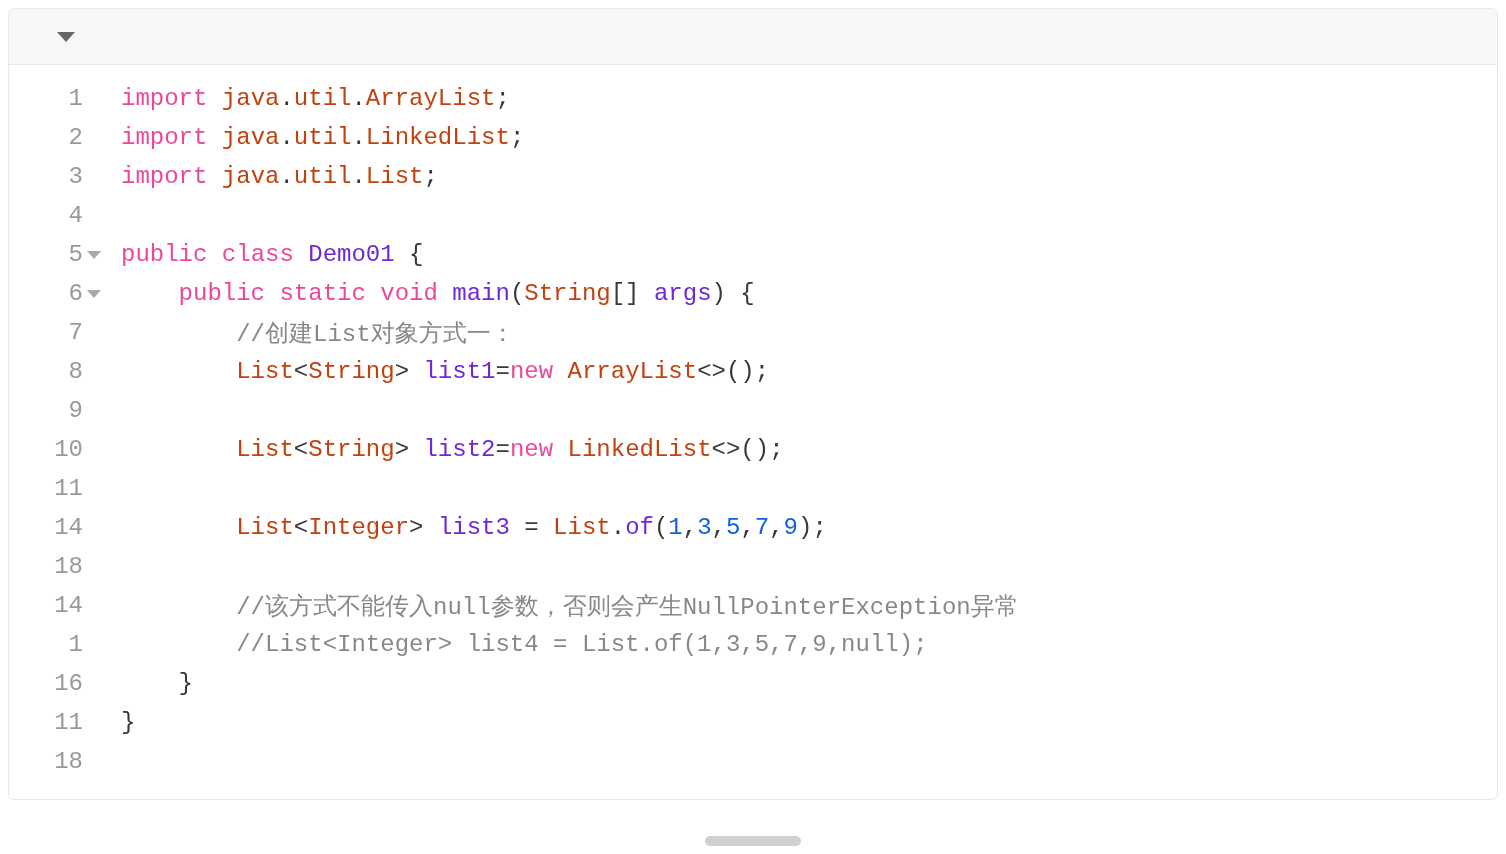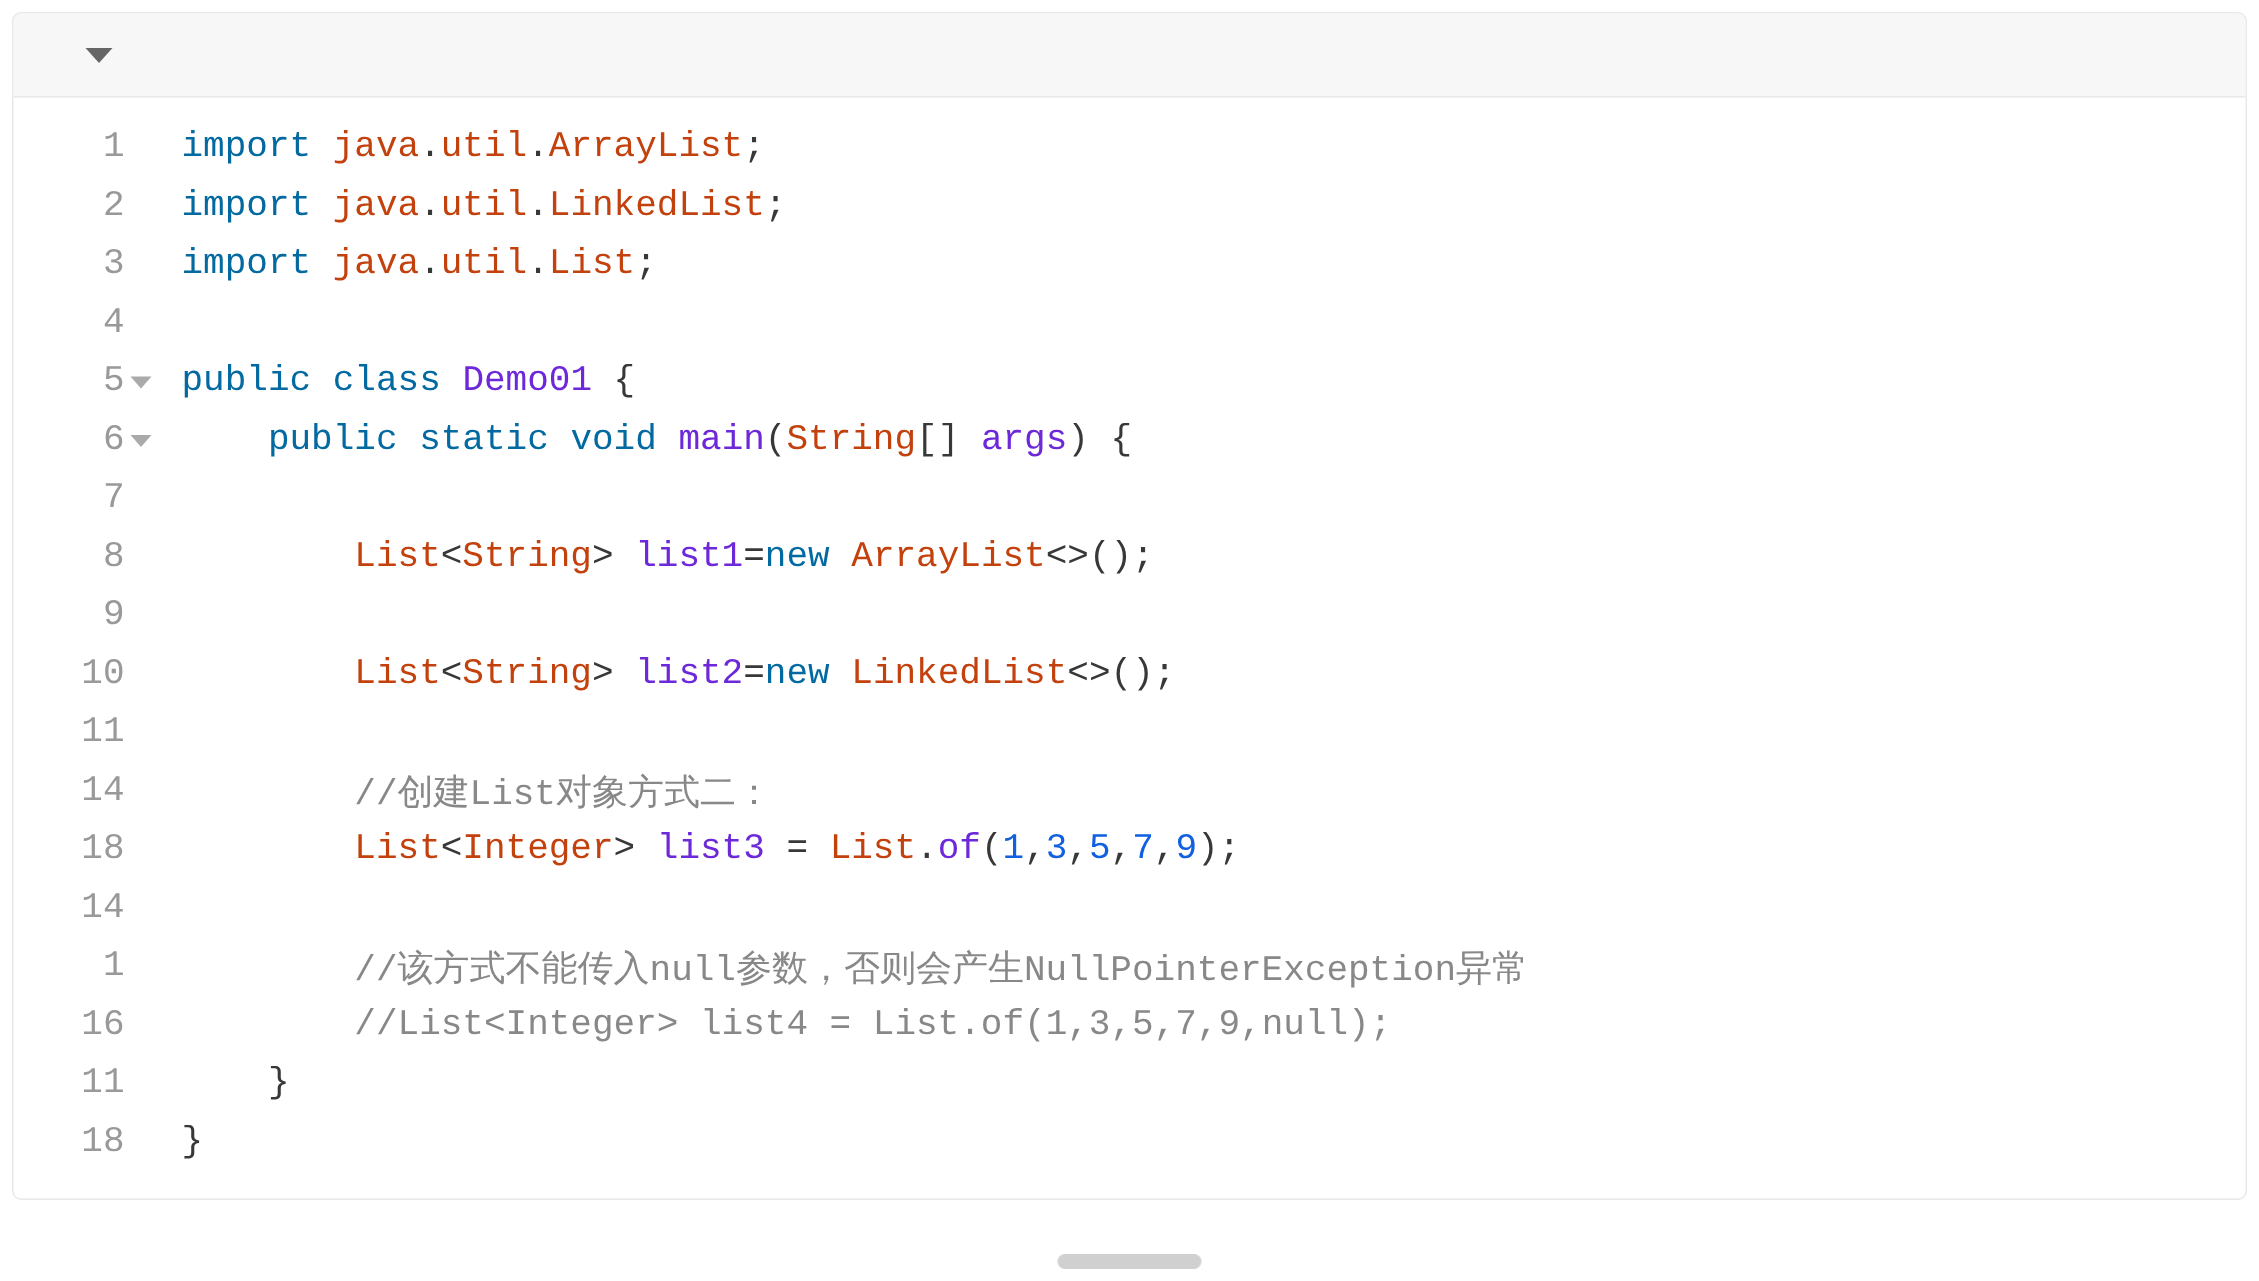--- a/index.html
+++ b/index.html
@@ -68,21 +68,21 @@
     padding-left: 18px;
   }
   .code-line {
     height: 39px;
     display: flex;
     align-items: center;
     white-space: pre;
     font-size: 24px;
     color: #383838;
   }
-  .kw { color: #0369a1; }
+  .kw { color: #ec4899; }
   .type { color: #c2410c; }
   .ident { color: #6d28d9; }
   .punct { color: #383838; }
   .comment { color: #888; }
   .num { color: #1060e0; }
   .scroll-thumb {
     position: fixed;
     bottom: 8px;
     left: 50%;
     transform: translateX(-50%);
@@ -158,26 +158,25 @@
           <span class="line-number">18</span>
         </div>
       </div>
     <div class="code-lines" id="code-lines">
         <div class="code-line"><span class="kw">import</span><span class="punct"> </span><span class="type">java</span><span class="punct">.</span><span class="type">util</span><span class="punct">.</span><span class="type">ArrayList</span><span class="punct">;</span></div>
         <div class="code-line"><span class="kw">import</span><span class="punct"> </span><span class="type">java</span><span class="punct">.</span><span class="type">util</span><span class="punct">.</span><span class="type">LinkedList</span><span class="punct">;</span></div>
         <div class="code-line"><span class="kw">import</span><span class="punct"> </span><span class="type">java</span><span class="punct">.</span><span class="type">util</span><span class="punct">.</span><span class="type">List</span><span class="punct">;</span></div>
         <div class="code-line"></div>
         <div class="code-line"><span class="kw">public</span><span class="punct"> </span><span class="kw">class</span><span class="punct"> </span><span class="ident">Demo01</span><span class="punct"> {</span></div>
         <div class="code-line"><span class="punct">    </span><span class="kw">public</span><span class="punct"> </span><span class="kw">static</span><span class="punct"> </span><span class="kw">void</span><span class="punct"> </span><span class="ident">main</span><span class="punct">(</span><span class="type">String</span><span class="punct">[] </span><span class="ident">args</span><span class="punct">) {</span></div>
-        <div class="code-line"><span class="punct">        </span></div>
+        <div class="code-line"><span class="punct">        </span><span class="comment">//创建List对象方式一：</span></div>
         <div class="code-line"><span class="punct">        </span><span class="type">List</span><span class="punct">&lt;</span><span class="type">String</span><span class="punct">&gt; </span><span class="ident">list1</span><span class="punct">=</span><span class="kw">new</span><span class="punct"> </span><span class="type">ArrayList</span><span class="punct">&lt;&gt;();</span></div>
         <div class="code-line"></div>
         <div class="code-line"><span class="punct">        </span><span class="type">List</span><span class="punct">&lt;</span><span class="type">String</span><span class="punct">&gt; </span><span class="ident">list2</span><span class="punct">=</span><span class="kw">new</span><span class="punct"> </span><span class="type">LinkedList</span><span class="punct">&lt;&gt;();</span></div>
         <div class="code-line"></div>
-        <div class="code-line"><span class="punct">        </span><span class="comment">//创建List对象方式二：</span></div>
         <div class="code-line"><span class="punct">        </span><span class="type">List</span><span class="punct">&lt;</span><span class="type">Integer</span><span class="punct">&gt; </span><span class="ident">list3</span><span class="punct"> = </span><span class="type">List</span><span class="punct">.</span><span class="ident">of</span><span class="punct">(</span><span class="num">1</span><span class="punct">,</span><span class="num">3</span><span class="punct">,</span><span class="num">5</span><span class="punct">,</span><span class="num">7</span><span class="punct">,</span><span class="num">9</span><span class="punct">);</span></div>
         <div class="code-line"></div>
         <div class="code-line"><span class="punct">        </span><span class="comment">//该方式不能传入null参数，否则会产生NullPointerException异常</span></div>
         <div class="code-line"><span class="punct">        </span><span class="comment">//List&lt;Integer&gt; list4 = List.of(1,3,5,7,9,null);</span></div>
         <div class="code-line"><span class="punct">    }</span></div>
         <div class="code-line"><span class="punct">}</span></div>
       </div>
   </div>
 </div>
 <div class="scroll-thumb"></div>

